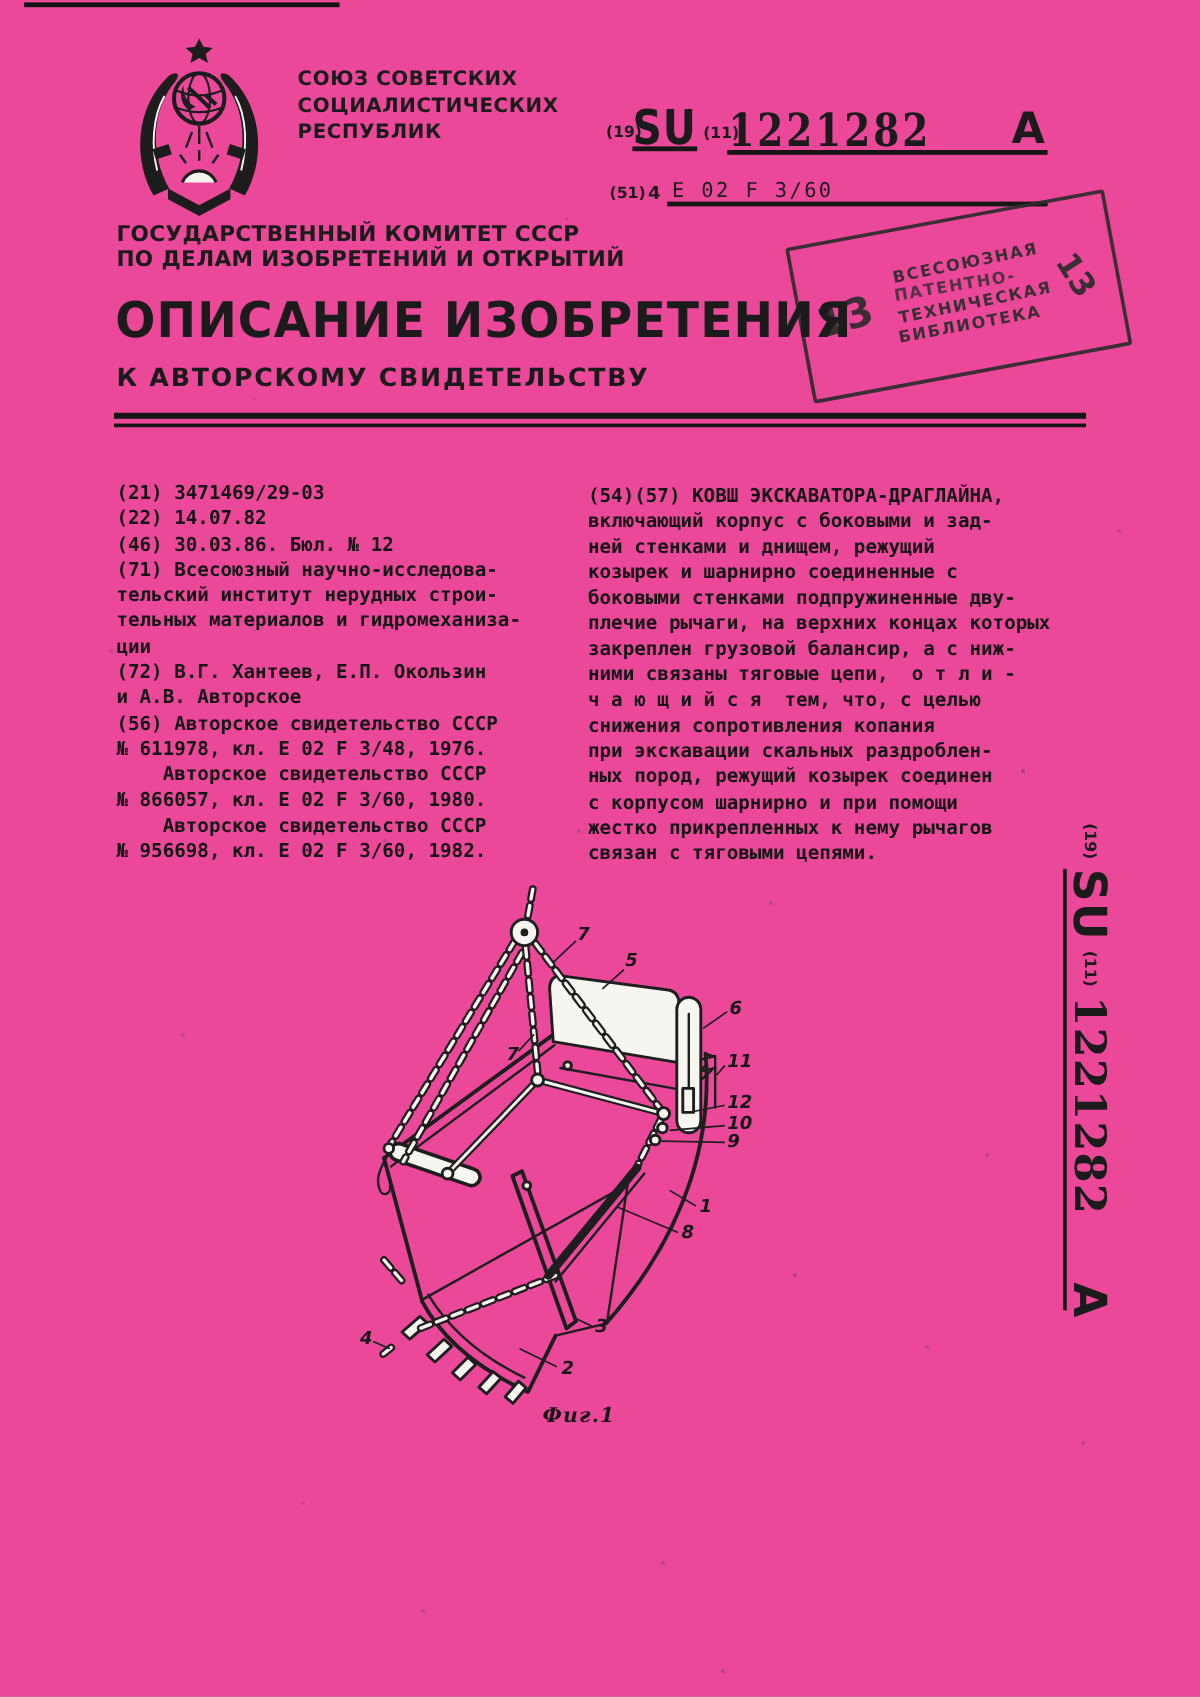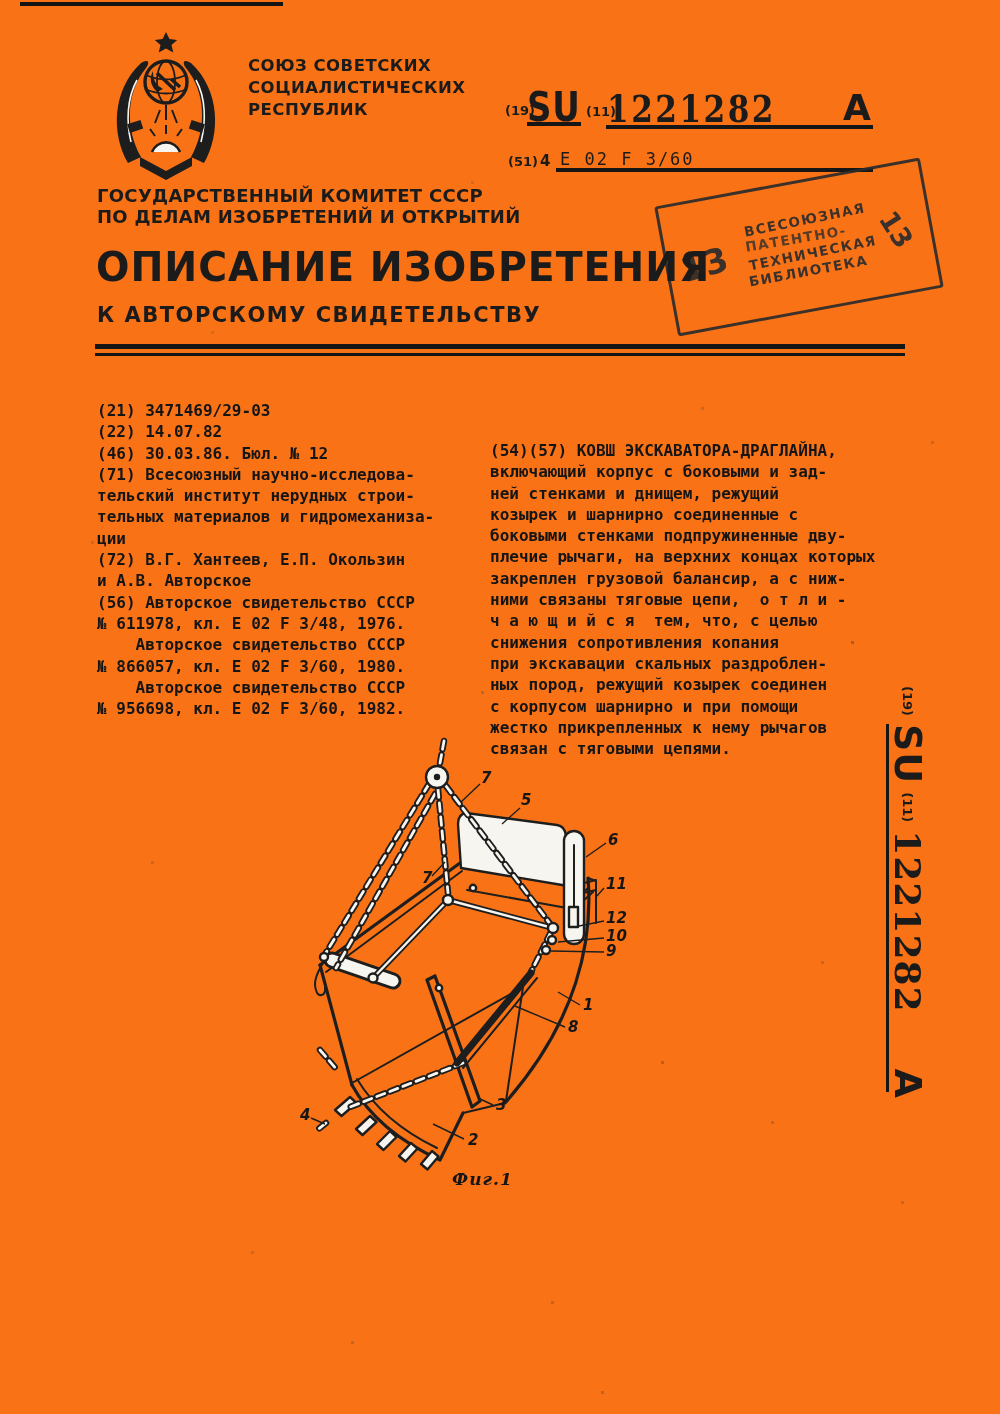--- a/index.html
+++ b/index.html
@@ -1,18 +1,18 @@
 <!DOCTYPE html>
 <html><head>
 <meta charset="utf-8">
 <style>
   html,body{margin:0;padding:0;background:#9a9a9a;}
   .page{
     position:relative;width:1000px;height:1414px;margin:0 auto;
-    background:#f97316;color:#1b1b1b;overflow:hidden;
+    background:#ec4899;color:#1b1b1b;overflow:hidden;
     font-family:"DejaVu Sans", sans-serif;
   }
   .abs{position:absolute;}
   
   .scan-line{left:20px;top:2px;width:263px;height:3.5px;background:#141414;}
   
   .union-name{left:248px;top:55px;font-weight:bold;font-size:16.5px;line-height:22px;letter-spacing:.5px;}
   .committee{left:97px;top:186px;font-weight:bold;font-size:18px;line-height:20.5px;letter-spacing:.3px;}
   .code-small{font-weight:bold;font-size:13px;}
   .su-code{left:527px;top:84px;font-weight:bold;font-size:40px;letter-spacing:1px;transform:scaleX(.85);transform-origin:0 0;}
@@ -42,21 +42,21 @@
   .stamp-lines .s3{transform:translateX(-2px);}
   .stamp-13R{font-size:27px;font-weight:bold;margin-right:14px;transform:rotate(68deg);}
   
   .doc-title{left:96px;top:243px;font-weight:bold;font-size:41px;letter-spacing:1px;transform:scaleX(.96);transform-origin:0 0;}
   .doc-subtitle{left:97px;top:303px;font-weight:bold;font-size:21px;letter-spacing:1.5px;}
   .rule-a{left:95px;top:344px;width:810px;height:5px;}
   .rule-b{left:95px;top:353px;width:810px;height:2.5px;}
   
   .col{font-family:"DejaVu Sans Mono",monospace;font-size:16px;line-height:21.3px;color:#151515;font-weight:bold;}
   .col-left{left:97px;top:400px;width:392px;}
-  .col-right{left:490px;top:402px;width:400px;margin-top:38px;}
+  .col-right{left:490px;top:402px;width:400px;}
   .tl{white-space:pre;}
   
   .fig{left:280px;top:735px;}
   .ln{stroke:#1e1e1e;fill:none;stroke-width:2;stroke-linecap:round;stroke-linejoin:round;}
   .thick{stroke-width:3.2;}
   .chain{stroke:#1e1e1e;stroke-width:6.5;stroke-dasharray:8.5 5.5;fill:none;stroke-linecap:round;}
   .chain2{stroke:#f7f5ef;stroke-width:2.8;stroke-dasharray:8.5 5.5;fill:none;stroke-linecap:round;}
   .paperfill{fill:#f7f5ef;stroke:#1e1e1e;stroke-width:2.4;stroke-linejoin:round;}
   .leader{stroke:#1e1e1e;stroke-width:1.4;fill:none;}
   .fig-label{font-family:"DejaVu Sans",sans-serif;font-style:italic;font-weight:bold;font-size:15px;fill:#161616;}

